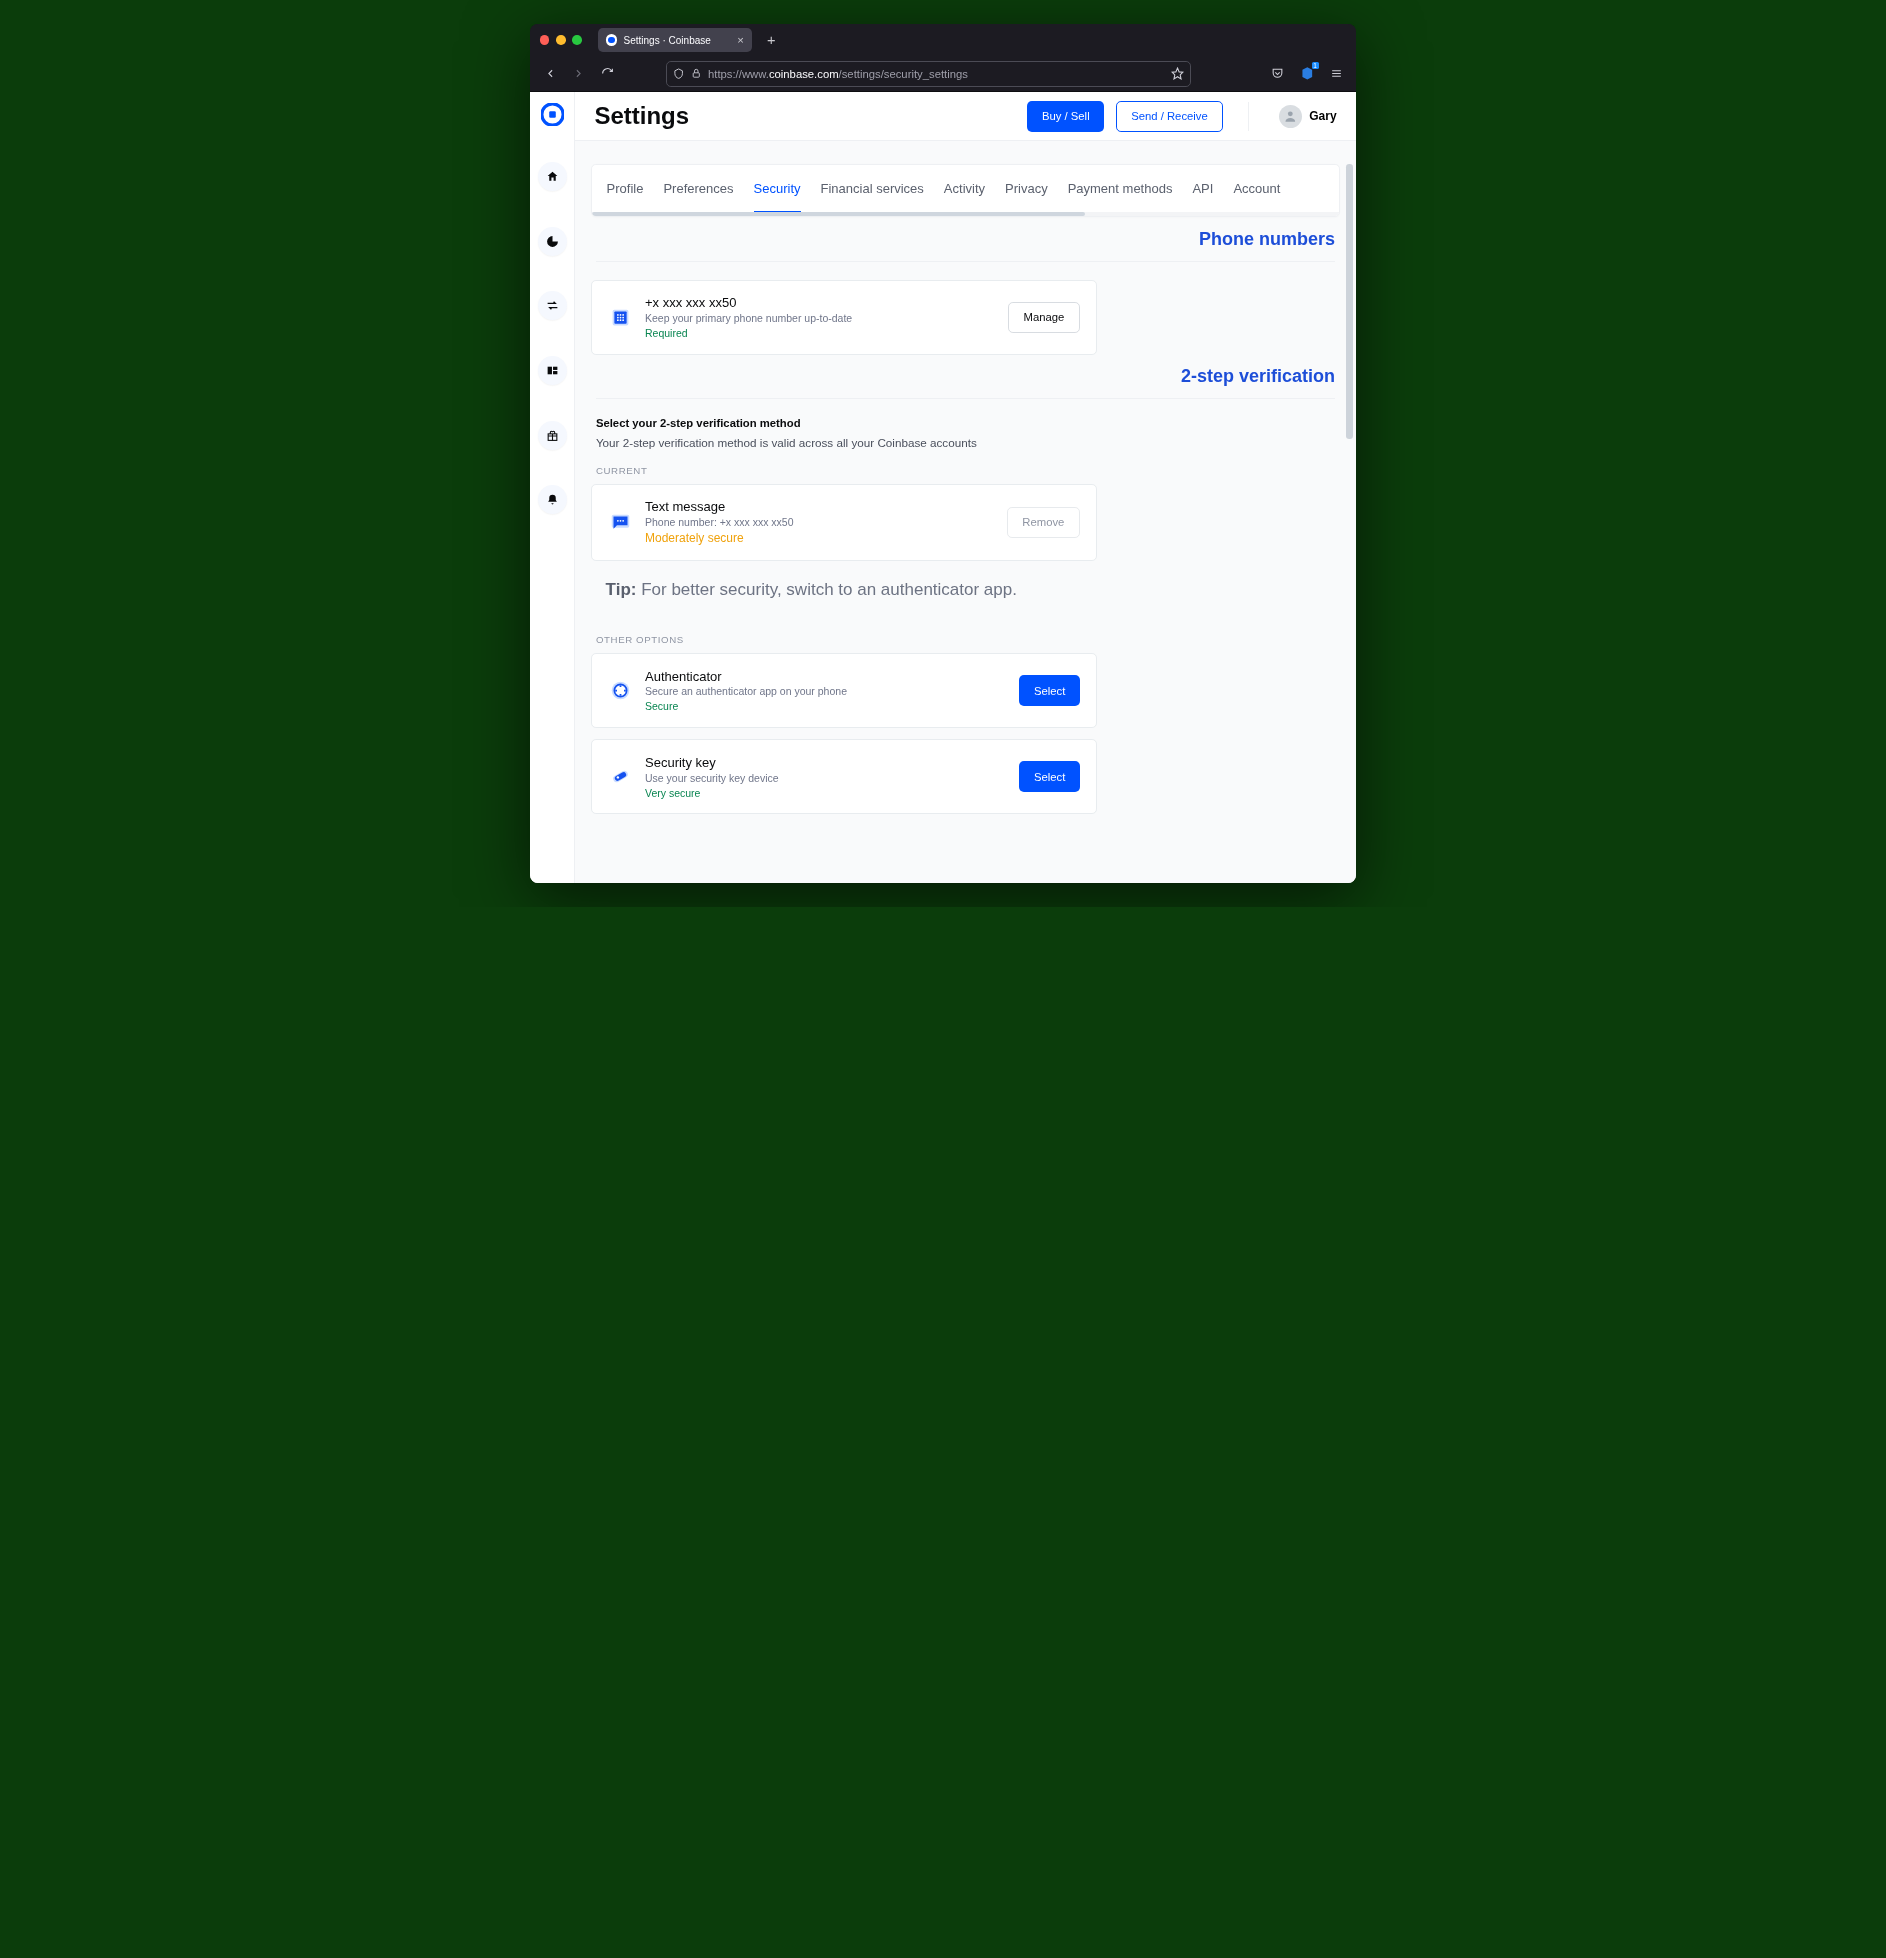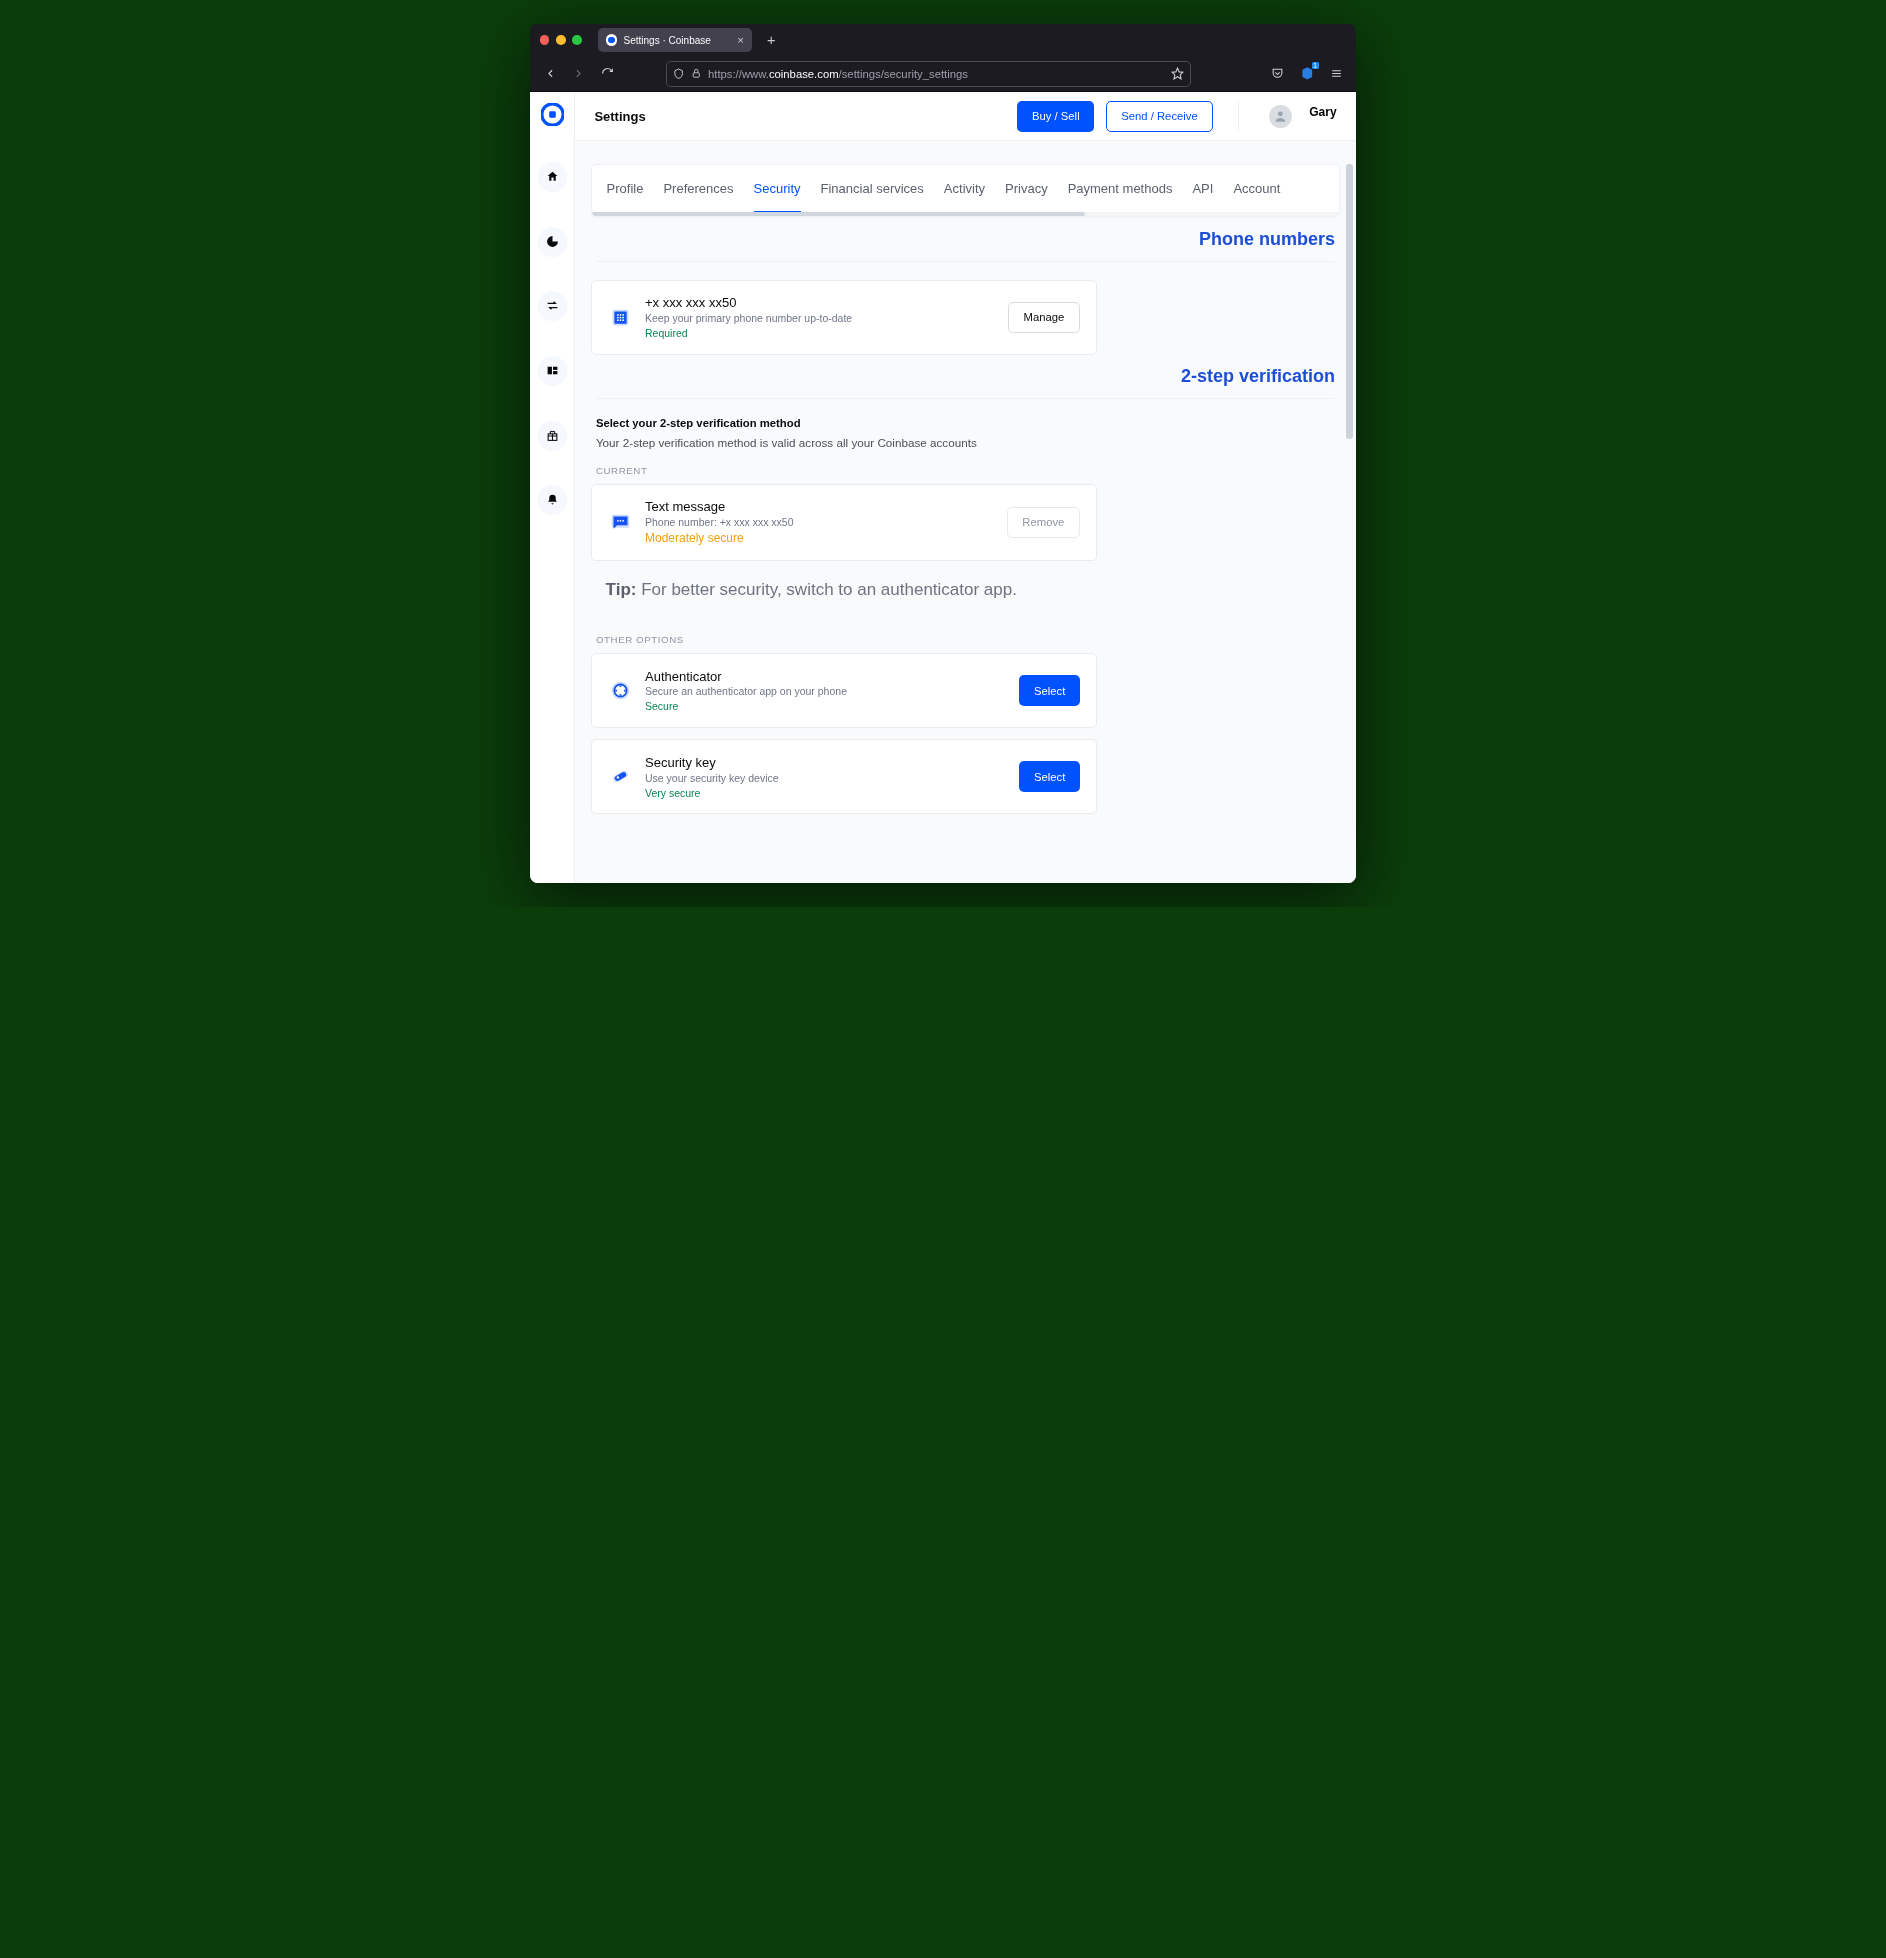--- a/index.html
+++ b/index.html
@@ -85,25 +85,25 @@
   .rail-btn:first-of-type{ margin-top:9.7px; }
   .main {
     flex:1; display:flex; flex-direction:column; min-width:0;
     background: #f9fafb;
   }
   .header {
     height:49px; background:#fff; border-bottom:0.8px solid #eef0f3;
     display:flex; align-items:center; padding: 0 19.4px; gap:11.3px;
     position:relative;
   }
-  .header h1 { font-size:13px; font-weight:600; color:#0a0b0d; flex:1;}
+  .header h1 { font-size:24px; font-weight:600; color:#0a0b0d; flex:1;}
   .btn { height:31px; border-radius:4.9px; padding:0 14.6px; font-size:11.3px; font-weight:500; display:inline-flex; align-items:center; justify-content:center; cursor:pointer; border:none;}
   .btn.primary { background:#0052ff; color:#fff; }
   .btn.outline { background:#fff; border:0.8px solid #0052ff; color:#0052ff; }
-  .user-chip { display:flex; gap:17px; margin-left:13px; font-weight:600; font-size:12px;}
+  .user-chip { display:flex; align-items:center; gap:7px; margin-left:13px; font-weight:600; font-size:12px;}
   .user-chip .avatar { width:23px;height:23px;border-radius:50%; background:#d9dde1; display:flex; align-items:center; justify-content:center;}
   .divider-v { width:0.8px; height:29px; background:#eef0f3; margin:0 6.5px 0 13px;}
   .scroll-area {
     flex:1; overflow-y:auto; position:relative;
     padding: 23px 16px 0 16px;
   }
   .sb-thumb { position:absolute; right:3.2px; top:23px; width:6.5px; height:275px; background:#cdd3da; border-radius:3.2px;}
   .card {
     background:#fff; border:0.8px solid #eef0f3; border-radius:4.9px;
     box-shadow: 0 0.8px 1.6px rgba(0,0,0,0.02);

